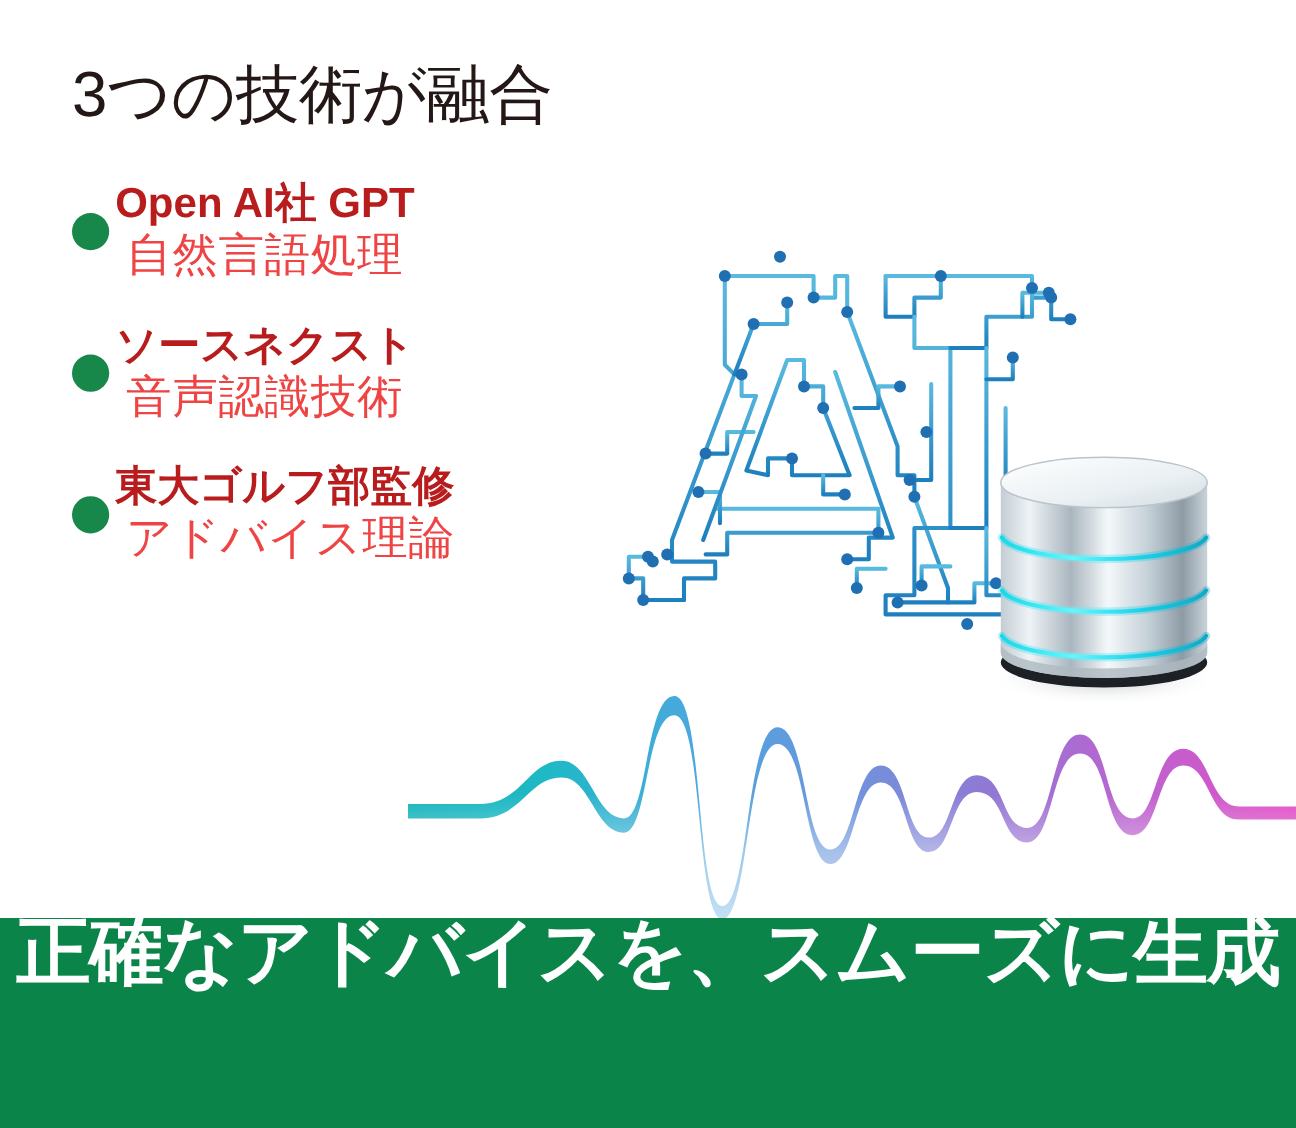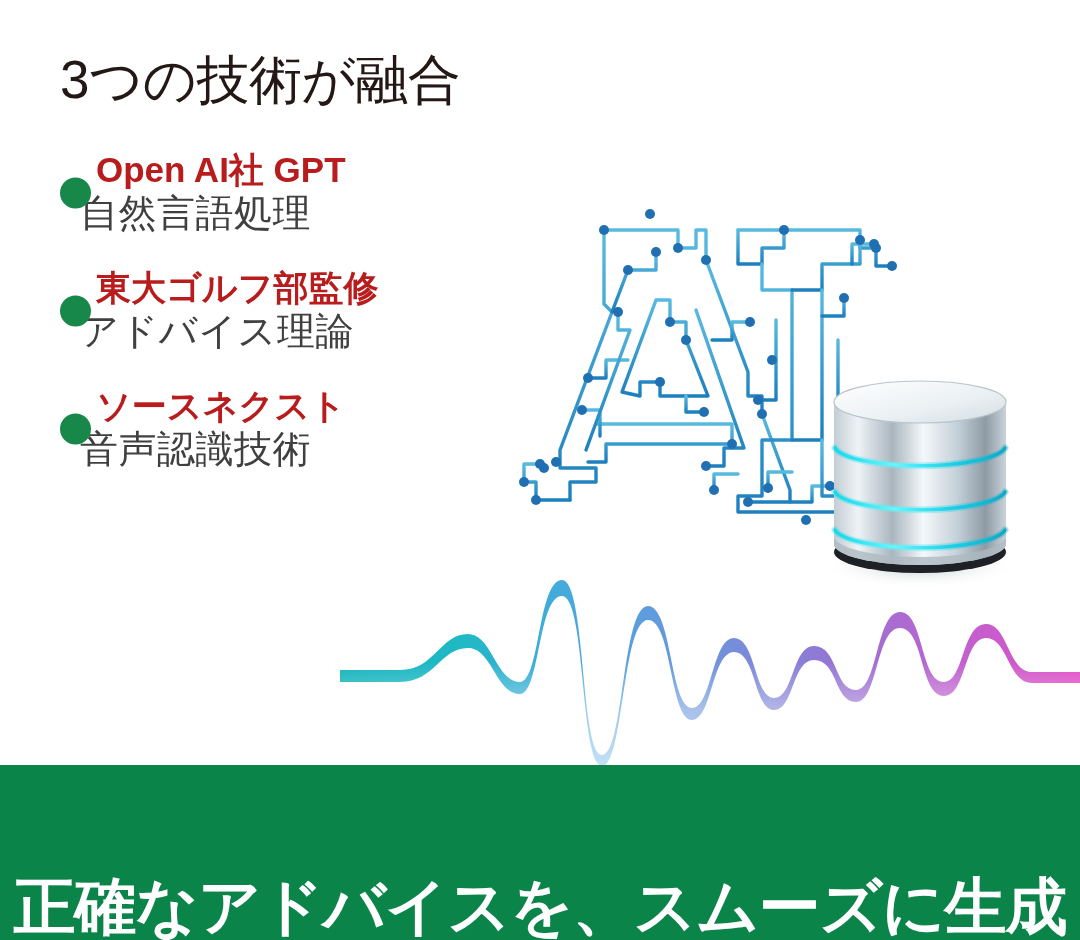--- a/index.html
+++ b/index.html
@@ -76,24 +76,24 @@
     font-size: 35px;
     font-weight: 700;
     color: #b91c1c;
     white-space: nowrap;
     letter-spacing: 0px;
     padding-left: 38px;
   }
 
   .bullet-sub {
     margin-top: 7px;
-    padding-left: 80px;
+    padding-left: 105px;
     font-size: 38px;
     font-weight: 400;
-    color: #404040;
+    color: #ef4444;
     white-space: nowrap;
     letter-spacing: 0.5px;
     line-height: 1.05;
   }
 
   
   .artwork {
     position: absolute;
     left: 480px;
     top: 150px;
@@ -127,21 +127,21 @@
 
   
   .banner {
     position: absolute;
     left: 0;
     bottom: 0;
     width: 1080px;
     height: 175px;
     background: #0b8449;
     display: flex;
-    align-items: flex-end;
+    align-items: flex-start;
     justify-content: center;
   }
 
   .banner-text {
     color: #ffffff;
     font-size: 62px;
     font-weight: 700;
     letter-spacing: -1px;
     white-space: nowrap;
     line-height: 1;
@@ -163,31 +163,31 @@
         <div class="bullet-head">
           <span class="bullet-dot"></span>
           <span class="bullet-title">Open AI社 GPT</span>
         </div>
         <div class="bullet-sub">自然言語処理</div>
       </div>
 
       <div class="bullet-item">
         <div class="bullet-head">
           <span class="bullet-dot"></span>
+          <span class="bullet-title">ソースネクスト</span>
+        </div>
+        <div class="bullet-sub">音声認識技術</div>
+      </div>
+
+      <div class="bullet-item">
+        <div class="bullet-head">
+          <span class="bullet-dot"></span>
           <span class="bullet-title">東大ゴルフ部監修</span>
         </div>
         <div class="bullet-sub">アドバイス理論</div>
-      </div>
-
-      <div class="bullet-item">
-        <div class="bullet-head">
-          <span class="bullet-dot"></span>
-          <span class="bullet-title">ソースネクスト</span>
-        </div>
-        <div class="bullet-sub">音声認識技術</div>
       </div>
 
     </div>
   </div>
 
   <div class="artwork">
 
     <svg class="ai-letters" viewBox="0 0 400 330">
       <defs>
         <linearGradient id="trace" x1="0" y1="0" x2="0" y2="1">

